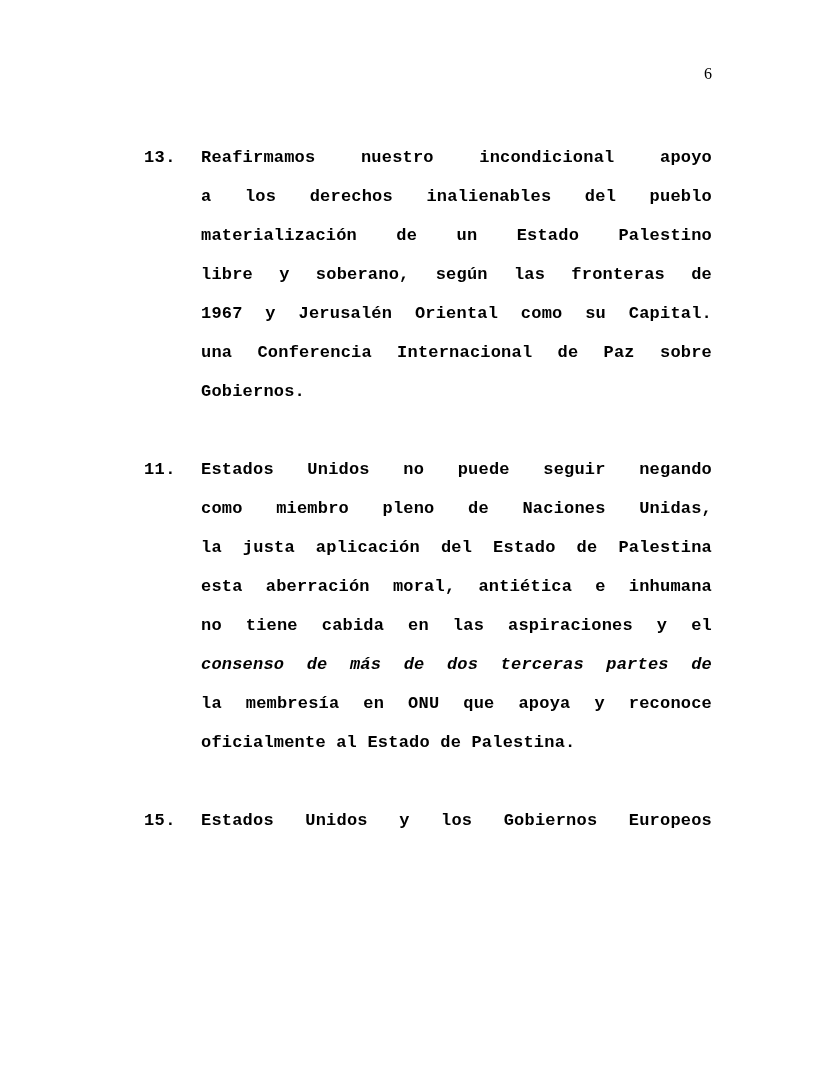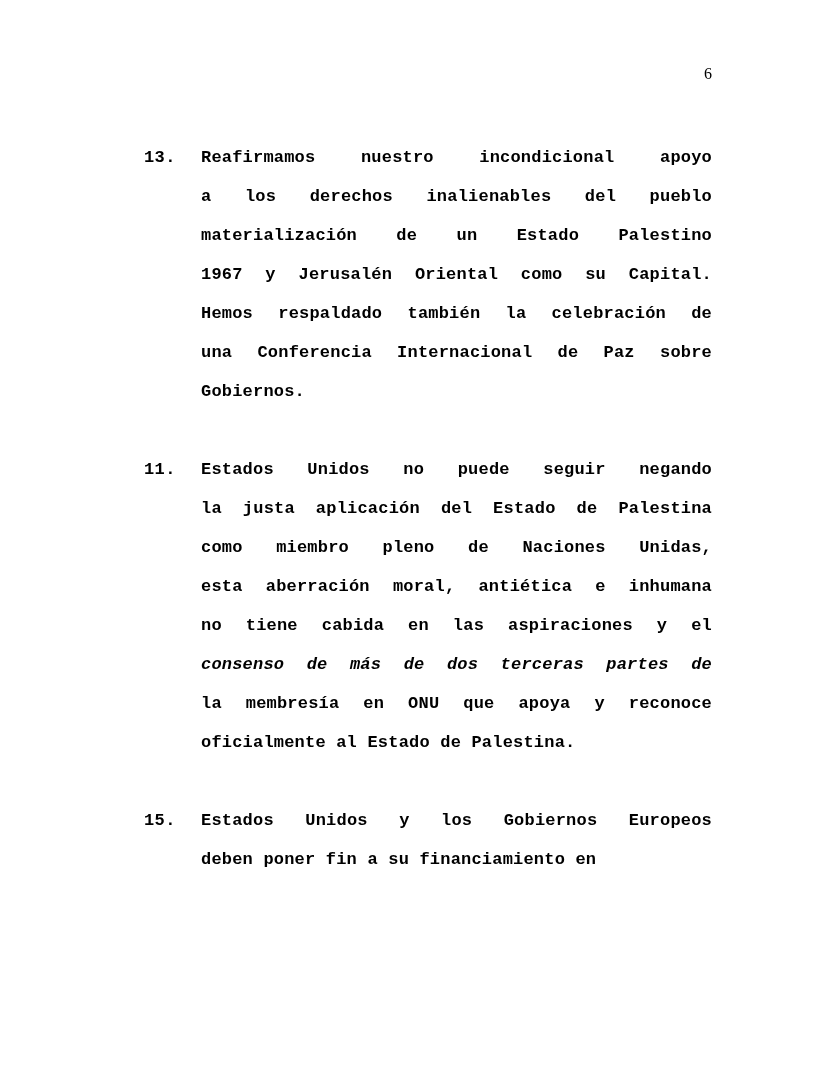--- a/index.html
+++ b/index.html
@@ -94,41 +94,40 @@
 
   <div class="page-number">6</div>
 
   <div class="body-col">
       <div class="clause">
         <div class="clause-marker">13.</div>
         <div class="clause-body">
           <span class="clause-line" style="word-spacing: 0px;">Reafirmamos nuestro incondicional apoyo</span>
           <span class="clause-line" style="word-spacing: 0px;">a los derechos inalienables del pueblo</span>
           <span class="clause-line" style="word-spacing: 0px;">materialización de un Estado Palestino</span>
+          <span class="clause-line" style="word-spacing: 0px;">libre y soberano, según las fronteras de</span>
           <span class="clause-line" style="word-spacing: 0px;">1967 y Jerusalén Oriental como su Capital.</span>
-          <span class="clause-line" style="word-spacing: 0px;">Hemos respaldado también la celebración de</span>
           <span class="clause-line" style="word-spacing: 0px;">una Conferencia Internacional de Paz sobre</span>
           <span class="clause-line last-line">Gobiernos.</span>
         </div>
       </div>
       <div class="clause">
         <div class="clause-marker">11.</div>
         <div class="clause-body">
           <span class="clause-line" style="word-spacing: 0px;">Estados Unidos no puede seguir negando</span>
+          <span class="clause-line" style="word-spacing: 0px;">como miembro pleno de Naciones Unidas,</span>
           <span class="clause-line" style="word-spacing: 0px;">la justa aplicación del Estado de Palestina</span>
-          <span class="clause-line" style="word-spacing: 0px;">como miembro pleno de Naciones Unidas,</span>
           <span class="clause-line" style="word-spacing: 0px;">esta aberración moral, antiética e inhumana</span>
           <span class="clause-line" style="word-spacing: 0px;">no tiene cabida en las aspiraciones y el</span>
           <span class="clause-line" style="word-spacing: 0px; font-style: italic;">consenso de más de dos terceras partes de</span>
           <span class="clause-line" style="word-spacing: 0px;">la membresía en ONU que apoya y reconoce</span>
           <span class="clause-line last-line">oficialmente al Estado de Palestina.</span>
         </div>
       </div>
       <div class="clause">
         <div class="clause-marker">15.</div>
         <div class="clause-body">
           <span class="clause-line" style="word-spacing: 0px;">Estados Unidos y los Gobiernos Europeos</span>
-          <span class="clause-line last-line">deben poner fin a su financiamiento en</span>
         </div>
       </div>
     </div>
 
 </div>
 
 </body></html>

